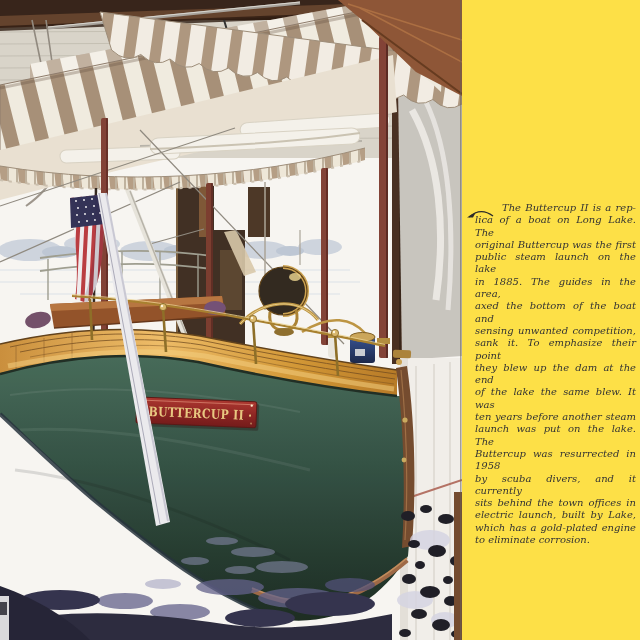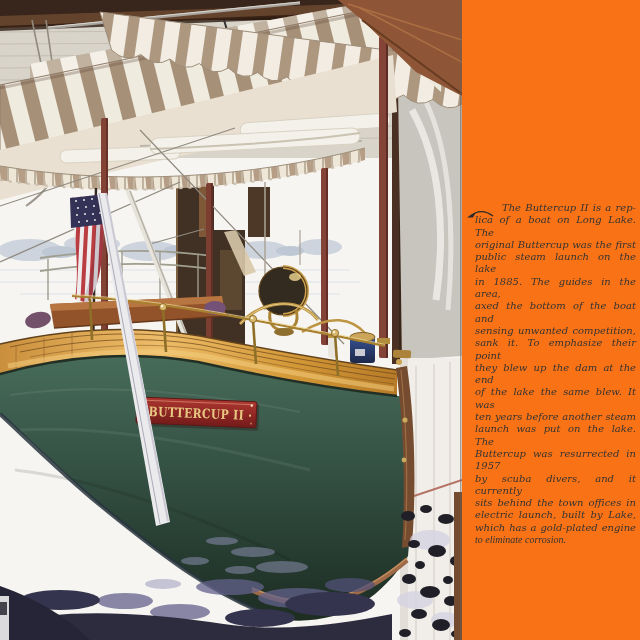--- a/index.html
+++ b/index.html
@@ -1,26 +1,26 @@
 <!DOCTYPE html>
 <html><head>
 <meta charset="utf-8">
 <style>
   html,body{margin:0;padding:0;background:#ffffff;}
   #page{position:relative;width:640px;height:640px;background:#ffffff;overflow:hidden;
         font-family:"Liberation Sans",sans-serif;}
   #photo{position:absolute;left:0;top:0;width:462px;height:640px;}
-  #caption{position:absolute;left:462px;top:0;width:178px;height:640px;background:#f97316;}
+  #caption{position:absolute;left:462px;top:0;width:178px;height:640px;background:#fde047;}
   #caption .marker{position:absolute;left:3px;top:206px;}
   #caption .caption-text{position:absolute;left:13px;top:202px;width:161px;}
   .caption-line{font-family:"DejaVu Serif",serif;font-style:italic;font-size:10px;
                 line-height:12.3px;color:#333333;text-align:justify;text-align-last:justify;
                 white-space:normal;}
   .caption-line:first-child{text-indent:27px;}
-  .caption-line:last-child{text-align-last:left;font-family:Liberation Serif, serif;}
+  .caption-line:last-child{text-align-last:left;}
 </style>
 </head>
 <body>
 
 <div id="page">
 
   <svg id="photo" viewBox="0 0 462 640" xmlns="http://www.w3.org/2000/svg">
     <defs>
       <linearGradient id="hullG" x1="0" y1="0" x2="0" y2="1">
         <stop offset="0" stop-color="#3f6654"></stop>
@@ -437,21 +437,21 @@
         <div class="caption-line">original Buttercup was the first</div>
         <div class="caption-line">public steam launch on the lake</div>
         <div class="caption-line">in 1885. The guides in the area,</div>
         <div class="caption-line">axed the bottom of the boat and</div>
         <div class="caption-line">sensing unwanted competition,</div>
         <div class="caption-line">sank it. To emphasize their point</div>
         <div class="caption-line">they blew up the dam at the end</div>
         <div class="caption-line">of the lake the same blew. It was</div>
         <div class="caption-line">ten years before another steam</div>
         <div class="caption-line">launch was put on the lake. The</div>
-        <div class="caption-line">Buttercup was resurrected in 1957</div>
+        <div class="caption-line">Buttercup was resurrected in 1958</div>
         <div class="caption-line">by scuba divers, and it currently</div>
         <div class="caption-line">sits behind the town offices in</div>
         <div class="caption-line">electric launch, built by Lake,</div>
         <div class="caption-line">which has a gold-plated engine</div>
         <div class="caption-line">to eliminate corrosion.</div>
       </div>
   </div>
 
 </div>
 

